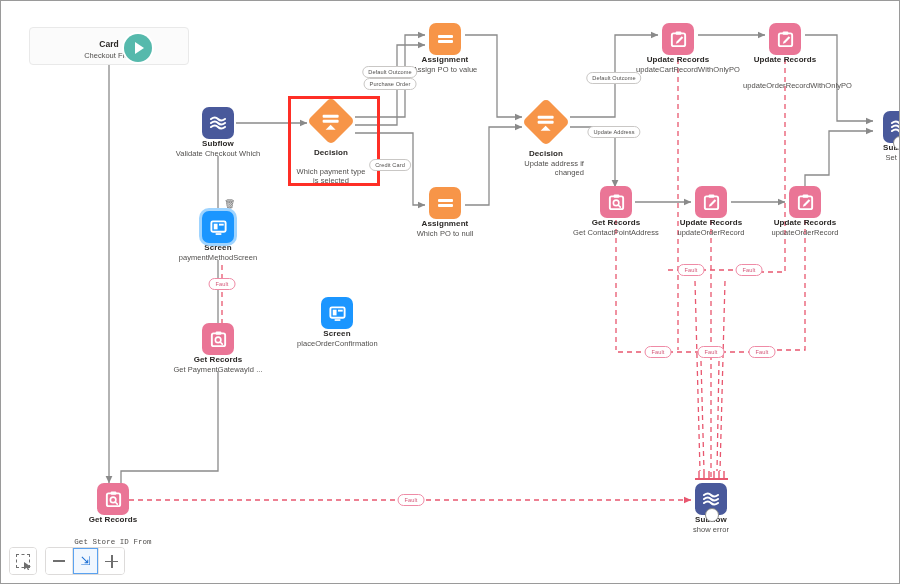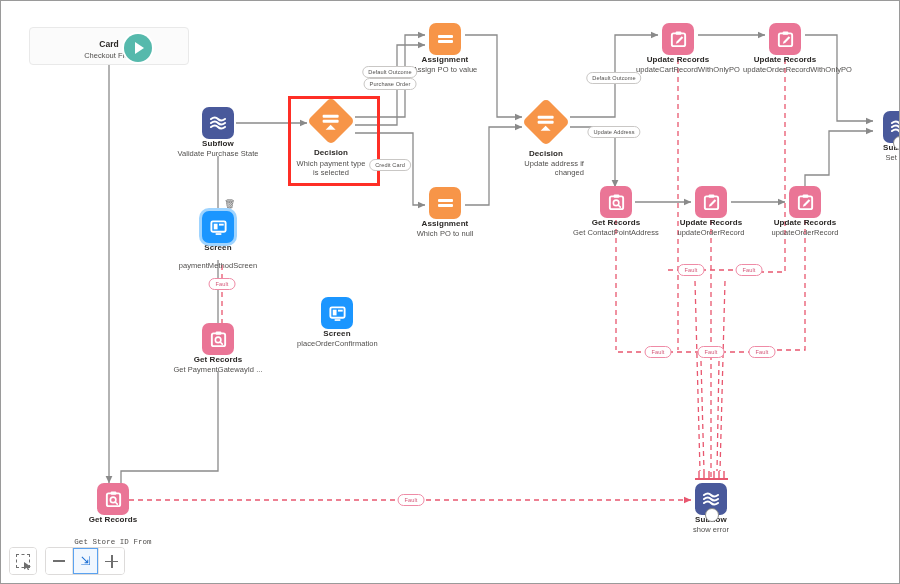--- a/index.html
+++ b/index.html
@@ -179,47 +179,47 @@
 
   <div class="node" style="left:217px;top:106px;">
     <div class="nicon c-navy">
       <svg width="20" height="20" viewBox="0 0 20 20">
         <path d="M3 6 Q7 3 10 6 Q13 9 17 6" stroke="#fff" stroke-width="2.1" fill="none" stroke-linecap="round"></path>
         <path d="M3 10 Q7 7 10 10 Q13 13 17 10" stroke="#fff" stroke-width="2.1" fill="none" stroke-linecap="round"></path>
         <path d="M3 14 Q7 11 10 14 Q13 17 17 14" stroke="#fff" stroke-width="2.1" fill="none" stroke-linecap="round"></path>
       </svg>
     </div>
     <div class="ntitle">Subflow</div>
-    <div class="nsub">Validate Purchase State</div>
+    <div class="nsub">Validate Checkout Which</div>
   </div>
 
   <div class="node" style="left:330px;top:103px;">
     <div class="nicon dia c-orange">
       <div class="glyph dbars">
         <i></i>
           <i></i>
           <div class="tri"></div>
       </div>
     </div>
     <div class="ntitle" style="margin-top:10px;">Decision</div>
-    <div class="nsub" style="width:76px;margin:1px auto;">Which payment type is selected</div>
+    <div class="nsub" style="width:76px;margin:9px auto;">Which payment type is selected</div>
   </div>
 
   <div class="node sel-blue" style="left:217px;top:210px;">
     <div class="trash">🗑</div>
     <div class="nicon c-blue">
       <svg width="19" height="19" viewBox="0 0 20 20">
         <rect x="2.5" y="3.5" width="15" height="11" rx="1.6" fill="none" stroke="#fff" stroke-width="2"></rect>
         <rect x="5" y="6" width="4" height="6" fill="#fff"></rect>
         <rect x="10.5" y="6" width="5" height="2" fill="#fff"></rect>
         <rect x="7" y="16" width="6" height="1.8" fill="#fff"></rect>
       </svg>
     </div>
     <div class="ntitle">Screen</div>
-    <div class="nsub" style="width:82px;margin:8px auto;">paymentMethodScreen</div>
+    <div class="nsub" style="width:82px;margin:0 auto;">paymentMethodScreen</div>
   </div>
 
   <div class="node" style="left:217px;top:322px;">
     <div class="nicon c-pink">
       <svg width="19" height="19" viewBox="0 0 20 20">
         <rect x="3" y="3.6" width="14" height="13.4" rx="1.8" fill="none" stroke="#fff" stroke-width="2"></rect>
         <rect x="7" y="1.7" width="6" height="3.2" rx="1" fill="#fff"></rect>
         <circle cx="9.6" cy="10.4" r="2.9" fill="none" stroke="#fff" stroke-width="1.7"></circle>
         <path d="M11.8 12.6 L14 14.8" stroke="#fff" stroke-width="1.7" stroke-linecap="round"></path>
       </svg>
@@ -289,21 +289,21 @@
 
   <div class="node" style="left:784px;top:22px;">
     <div class="nicon c-pink">
       <svg width="19" height="19" viewBox="0 0 20 20">
         <rect x="3" y="3.6" width="14" height="13.4" rx="1.8" fill="none" stroke="#fff" stroke-width="2"></rect>
         <rect x="7" y="1.7" width="6" height="3.2" rx="1" fill="#fff"></rect>
         <path d="M13.4 6.6 L8 12 L7.2 14.4 L9.6 13.6 L15 8.2 z" fill="#fff"></path>
       </svg>
     </div>
     <div class="ntitle">Update Records</div>
-    <div class="nsub" style="width:84px;margin:0 auto;">updateOrderRecordWithOnlyPO</div>
+    <div class="nsub" style="width:84px;margin:16px auto;">updateOrderRecordWithOnlyPO</div>
   </div>
 
   <div class="node" style="left:615px;top:185px;">
     <div class="nicon c-pink">
       <svg width="19" height="19" viewBox="0 0 20 20">
         <rect x="3" y="3.6" width="14" height="13.4" rx="1.8" fill="none" stroke="#fff" stroke-width="2"></rect>
         <rect x="7" y="1.7" width="6" height="3.2" rx="1" fill="#fff"></rect>
         <circle cx="9.6" cy="10.4" r="2.9" fill="none" stroke="#fff" stroke-width="1.7"></circle>
         <path d="M11.8 12.6 L14 14.8" stroke="#fff" stroke-width="1.7" stroke-linecap="round"></path>
       </svg>

